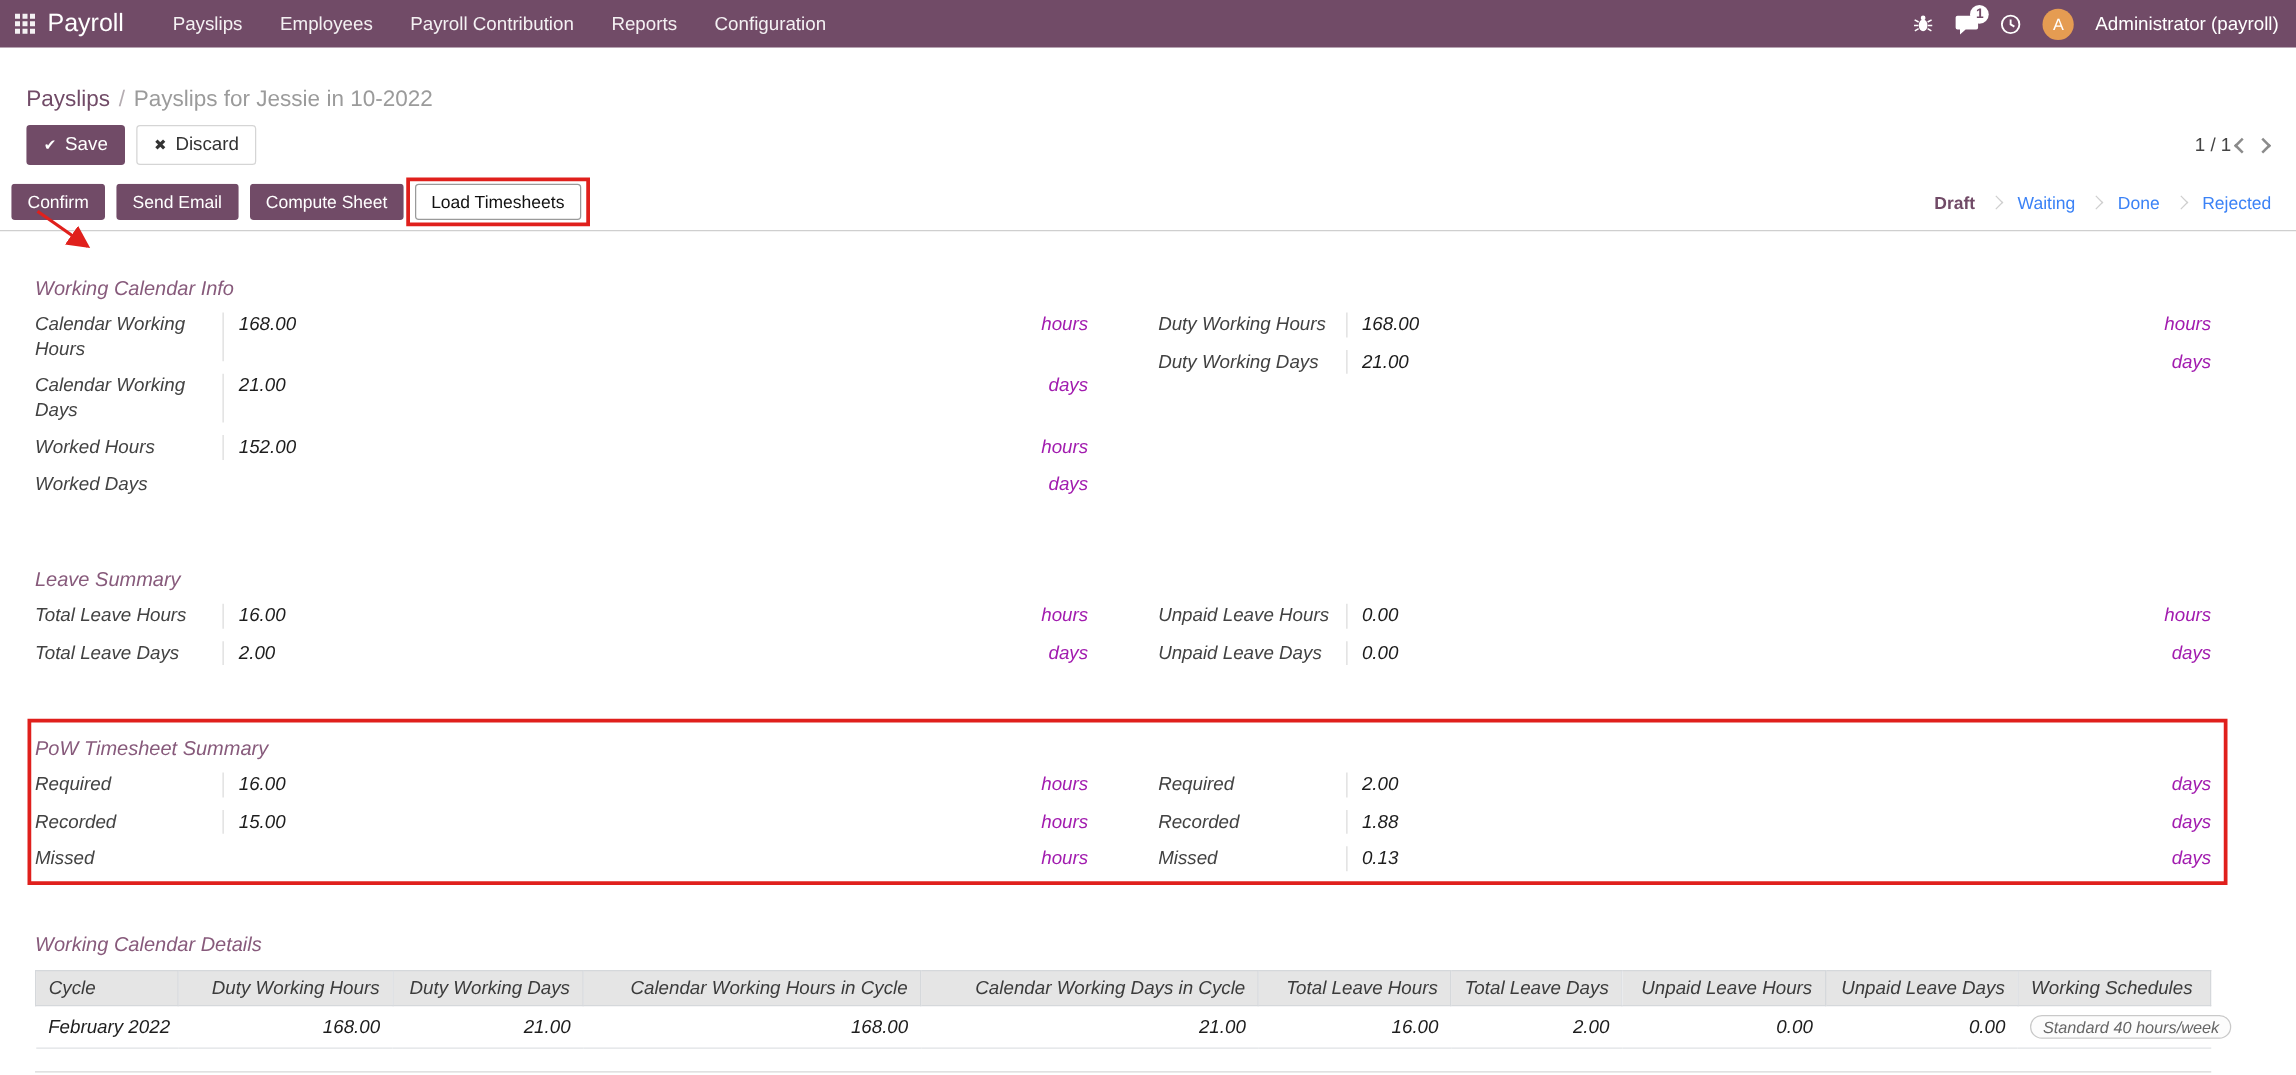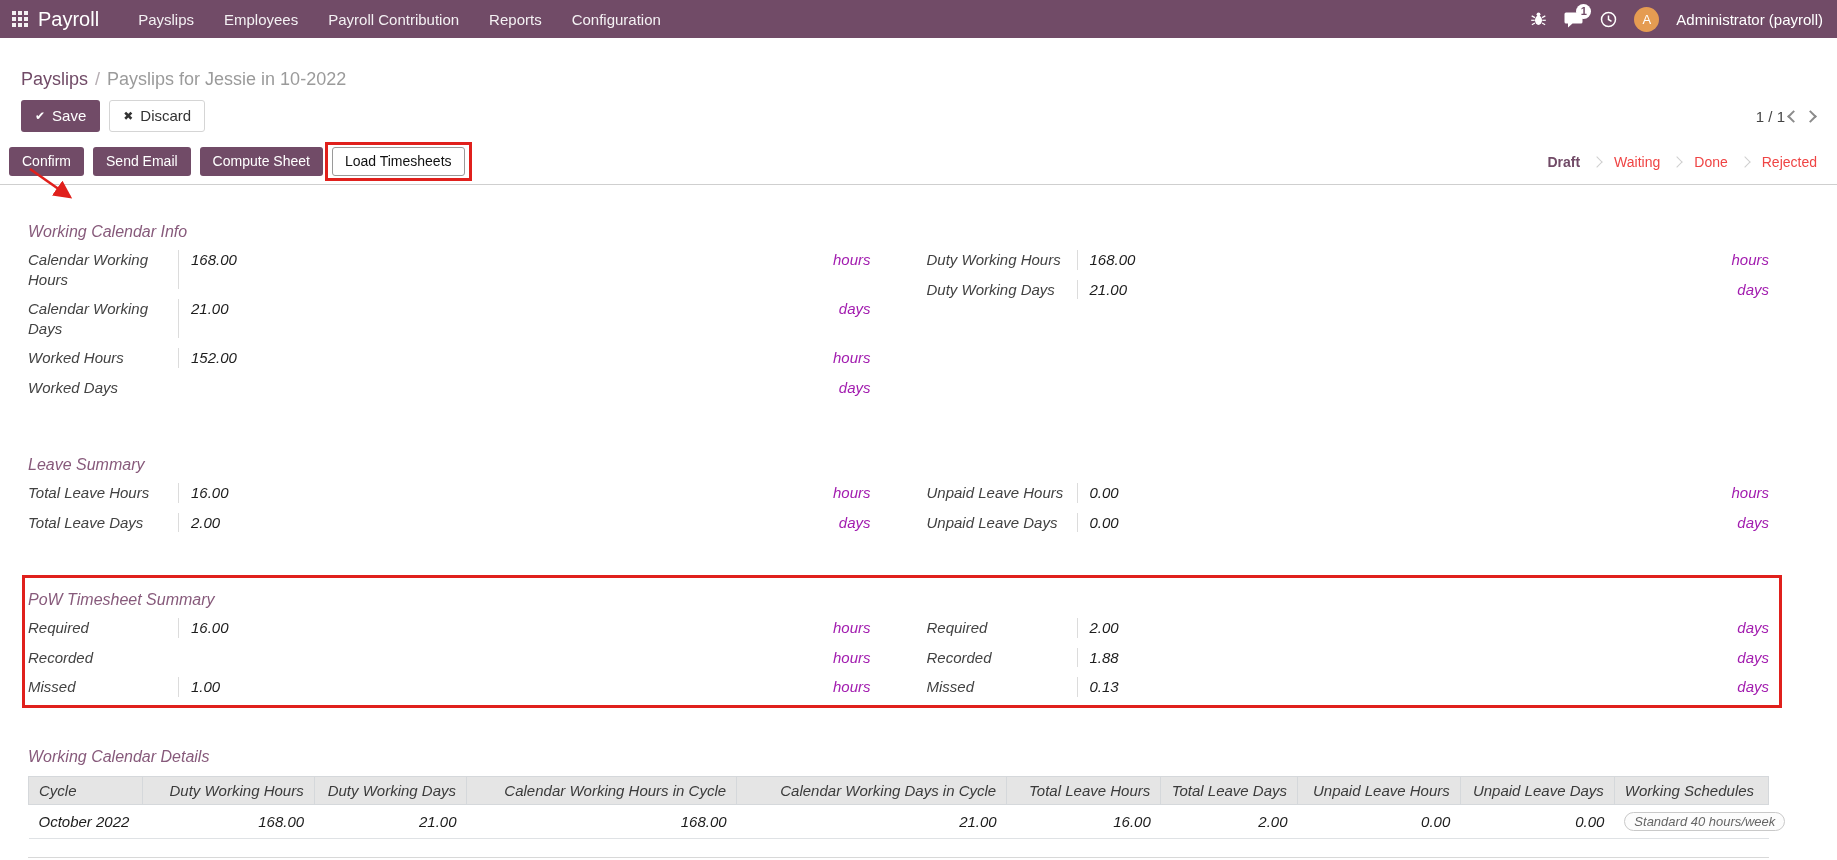--- a/index.html
+++ b/index.html
@@ -66,21 +66,21 @@
     border-radius:3px; border:1px solid transparent; cursor:pointer;
   }
   .sm-primary { background:#714B67; color:#fff; }
   .sm-outline { background:#fff; border-color:#9a9a9a; color:#111; }
   .annot-wrap { position:relative; display:inline-flex; }
   .annot-wrap::after {
     content:""; position:absolute; inset:-5px -7px;
     border:3px solid #e0201c; pointer-events:none;
   }
   .states { margin-left:auto; display:flex; align-items:center; gap:13px; padding-right:4px; }
-  .state { font-size:14px; color:#ef4444; cursor:pointer; white-space:nowrap; }
+  .state { font-size:14px; color:#3b82f6; cursor:pointer; white-space:nowrap; }
   .state.active { color:#714B67; font-weight:bold; }
   .state-sep { width:8px; height:8px; border-top:1px solid #cfcfcf; border-right:1px solid #cfcfcf; transform:rotate(45deg); }
 
   
   .content { padding:0 68px 0 28px; position:relative; }
   .group-section { margin-top:38px;font-style:italic; }
   .group-section.gap { margin-top:54px; }
   .group-section.gap-details { margin-top:46px; }
   .section-title { font-size:16px; font-weight:normal; color:#875A7B; margin-bottom:4px; }
   .o-group { display:grid; grid-template-columns:1fr 1fr; column-gap:56px; }
@@ -290,25 +290,25 @@
       <h3 class="section-title">PoW Timesheet Summary</h3>
       <div class="o-group">
         <div class="col">
           <div class="field-row">
             <span class="f-label">Required</span>
             <span class="f-value">16.00</span>
             <span class="f-unit">hours</span>
           </div>
           <div class="field-row">
             <span class="f-label">Recorded</span>
+            <span class="f-value">15.00</span>
             <span class="f-unit">hours</span>
           </div>
           <div class="field-row">
             <span class="f-label">Missed</span>
-            <span class="f-value">1.00</span>
             <span class="f-unit">hours</span>
           </div>
         </div>
         <div class="col">
           <div class="field-row">
             <span class="f-label">Required</span>
             <span class="f-value">2.00</span>
             <span class="f-unit">days</span>
           </div>
           <div class="field-row">
@@ -349,21 +349,21 @@
             <th class="ta-r">Calendar Working Days in Cycle</th>
             <th class="ta-r">Total Leave Hours</th>
             <th class="ta-r">Total Leave Days</th>
             <th class="ta-r">Unpaid Leave Hours</th>
             <th class="ta-r">Unpaid Leave Days</th>
             <th class="ta-l">Working Schedules</th>
           </tr>
         </thead>
         <tbody>
           <tr>
-            <td class="ta-l">October 2022</td>
+            <td class="ta-l">February 2022</td>
             <td class="ta-r">168.00</td>
             <td class="ta-r">21.00</td>
             <td class="ta-r">168.00</td>
             <td class="ta-r">21.00</td>
             <td class="ta-r">16.00</td>
             <td class="ta-r">2.00</td>
             <td class="ta-r">0.00</td>
             <td class="ta-r">0.00</td>
             <td class="ta-l"><span class="pill">Standard 40 hours/week</span></td>
           </tr>

